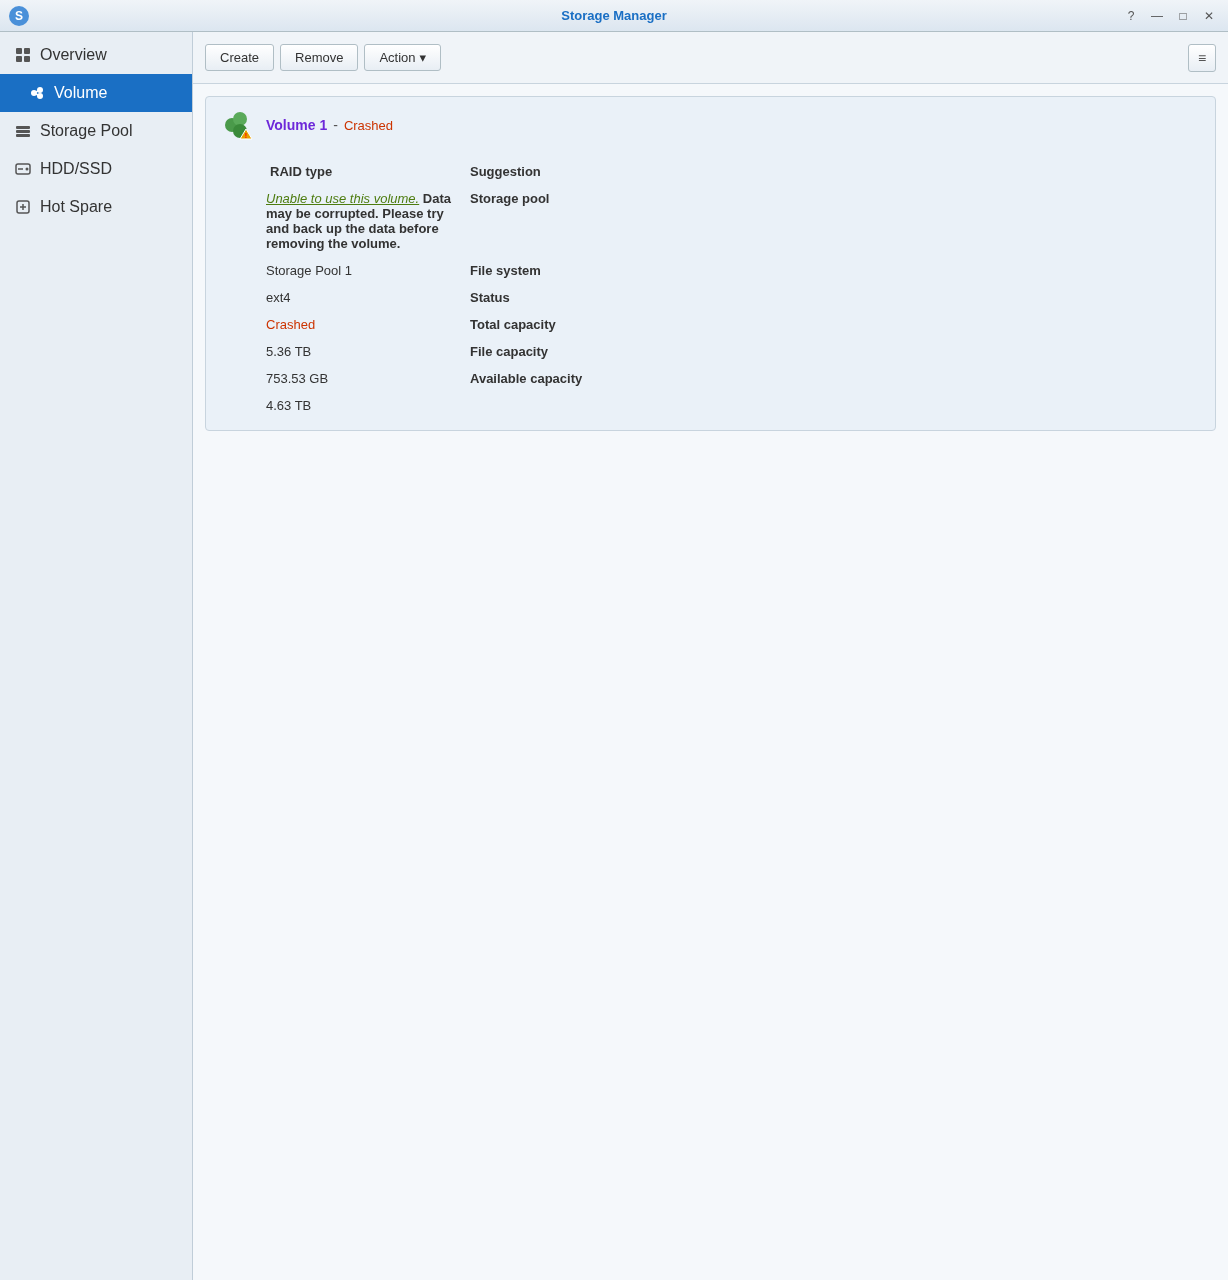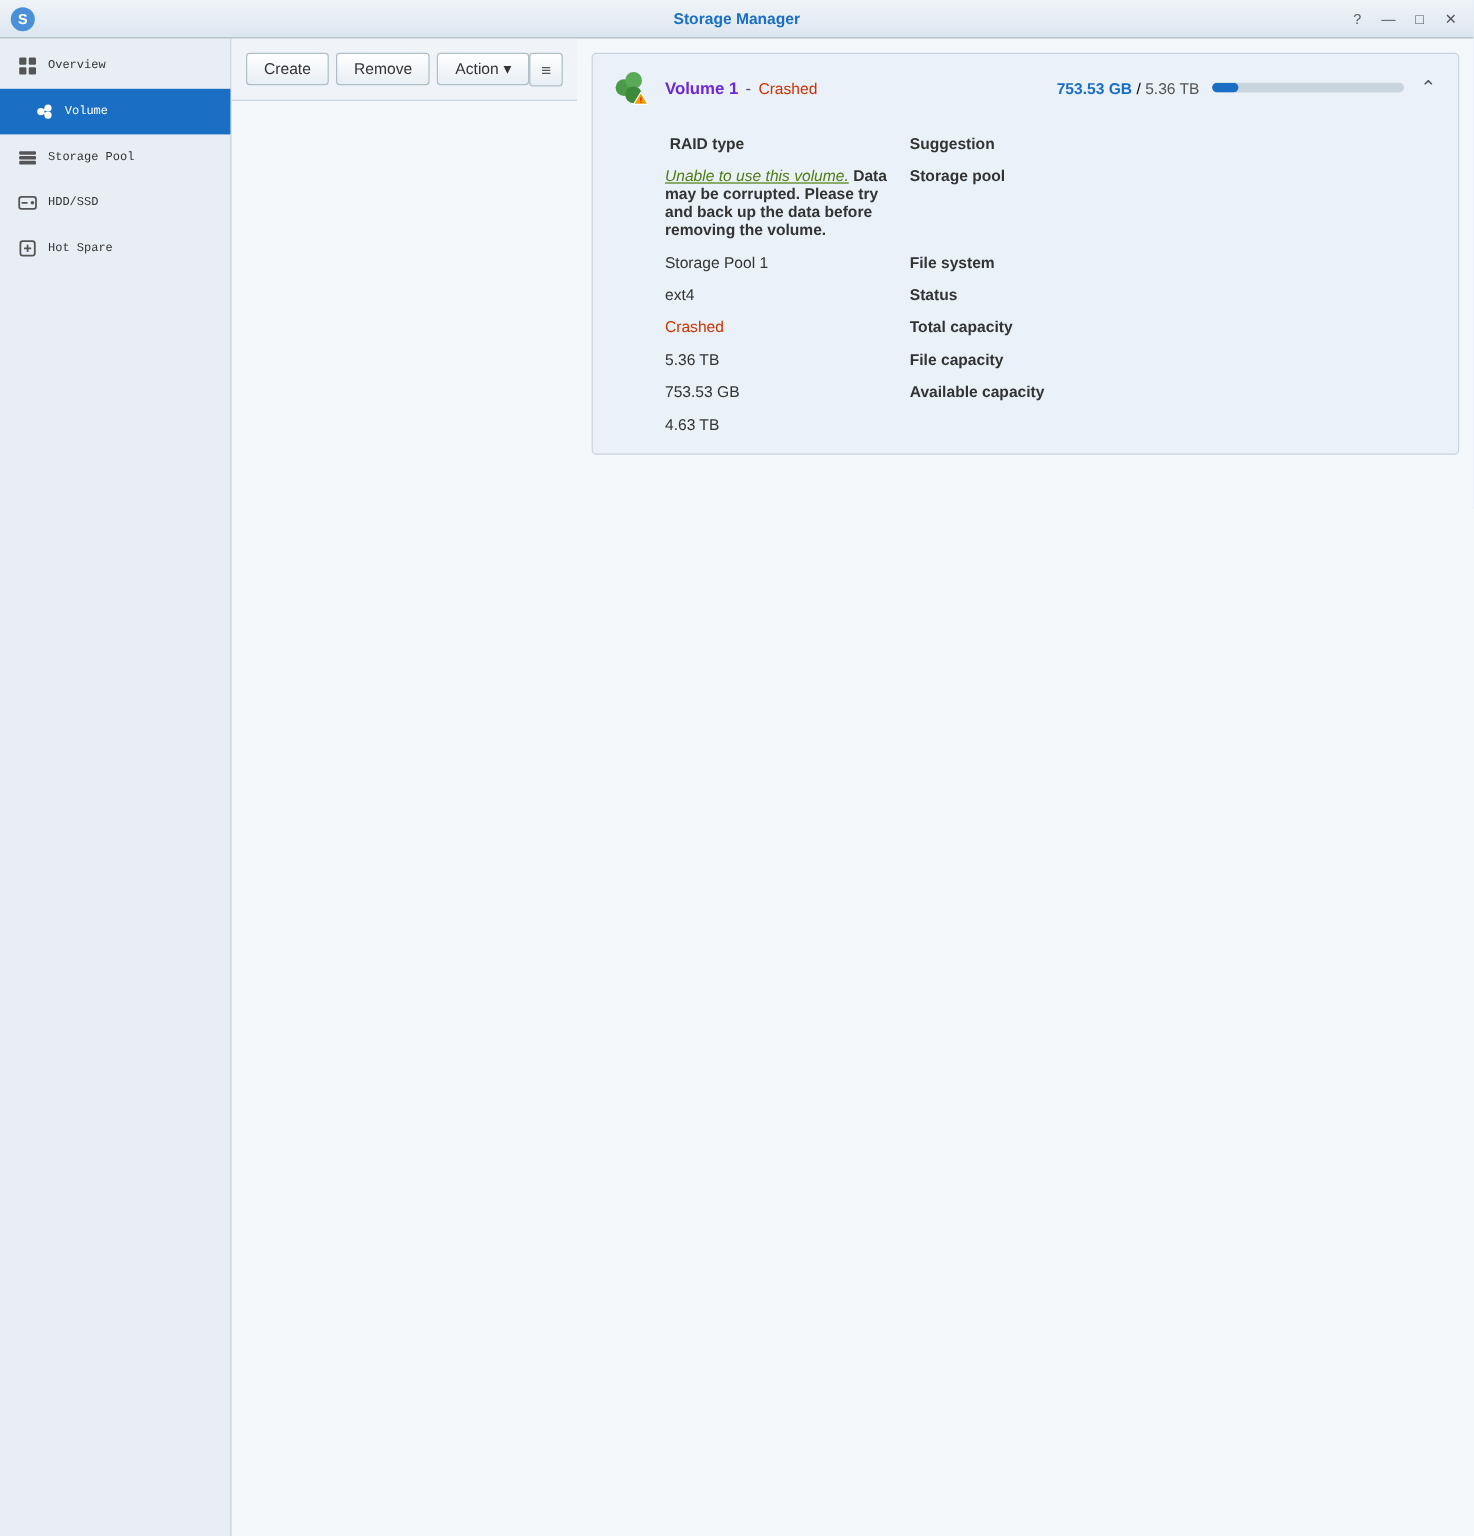--- a/index.html
+++ b/index.html
@@ -71,42 +71,42 @@
       border-right: 1px solid #c0cdd8;
       padding-top: 4px;
     }
     .sidebar-item {
       display: flex;
       align-items: center;
       gap: 8px;
       padding: 10px 14px;
       cursor: pointer;
       color: #333;
-      font-size: 10px;
-      font-family: Liberation Mono, monospace;
+      font-size: 16px;
     }
     .sidebar-item.active {
       background: #1a6fc4;
       color: white;
       padding-left: 28px;
     }
     .sidebar-icon {
       width: 18px;
       height: 18px;
       display: flex;
       align-items: center;
       justify-content: center;
       flex-shrink: 0;
     }
 
     
     .content {
       flex: 1;
       background: #f5f8fb;
       display: flex;
+      flex-direction: column;
     }
 
     
     .toolbar {
       display: flex;
       align-items: center;
       justify-content: space-between;
       padding: 8px 12px;
       background: #f0f4f8;
       border-bottom: 1px solid #c8d4de;
@@ -375,31 +375,20 @@
                 <polygon points="26,22 32,32 20,32" fill="#e8a000" stroke="white" stroke-width="1"></polygon>
                 <text x="26" y="31" text-anchor="middle" fill="red" font-size="7" font-weight="bold">!</text>
               </svg>
             </div>
             <div class="volume-name-status">
               <span class="volume-name">Volume 1</span>
               <span class="volume-separator">-</span>
               <span class="status-crashed">Crashed</span>
             </div>
           </div>
-          <div class="volume-header-right">
-            <div class="capacity-text">
-              <span class="capacity-used">753.53 GB</span>
-              <span> / </span>
-              <span class="capacity-total">5.36 TB</span>
-            </div>
-            <div class="capacity-bar-wrap">
-              <div class="capacity-bar-fill" style="width: 14%;"></div>
-            </div>
-            <button class="chevron-btn">⌃</button>
-          </div>
         </div>
 
         <div class="volume-details">
           <div class="detail-label">RAID type</div>
 
           <div class="detail-label">Suggestion</div>
           <div class="detail-value">
             <span class="suggestion-link">Unable to use this volume.</span><span class="suggestion-text"> Data may be corrupted. Please try and back up the data before removing the volume.</span>
           </div>
 

